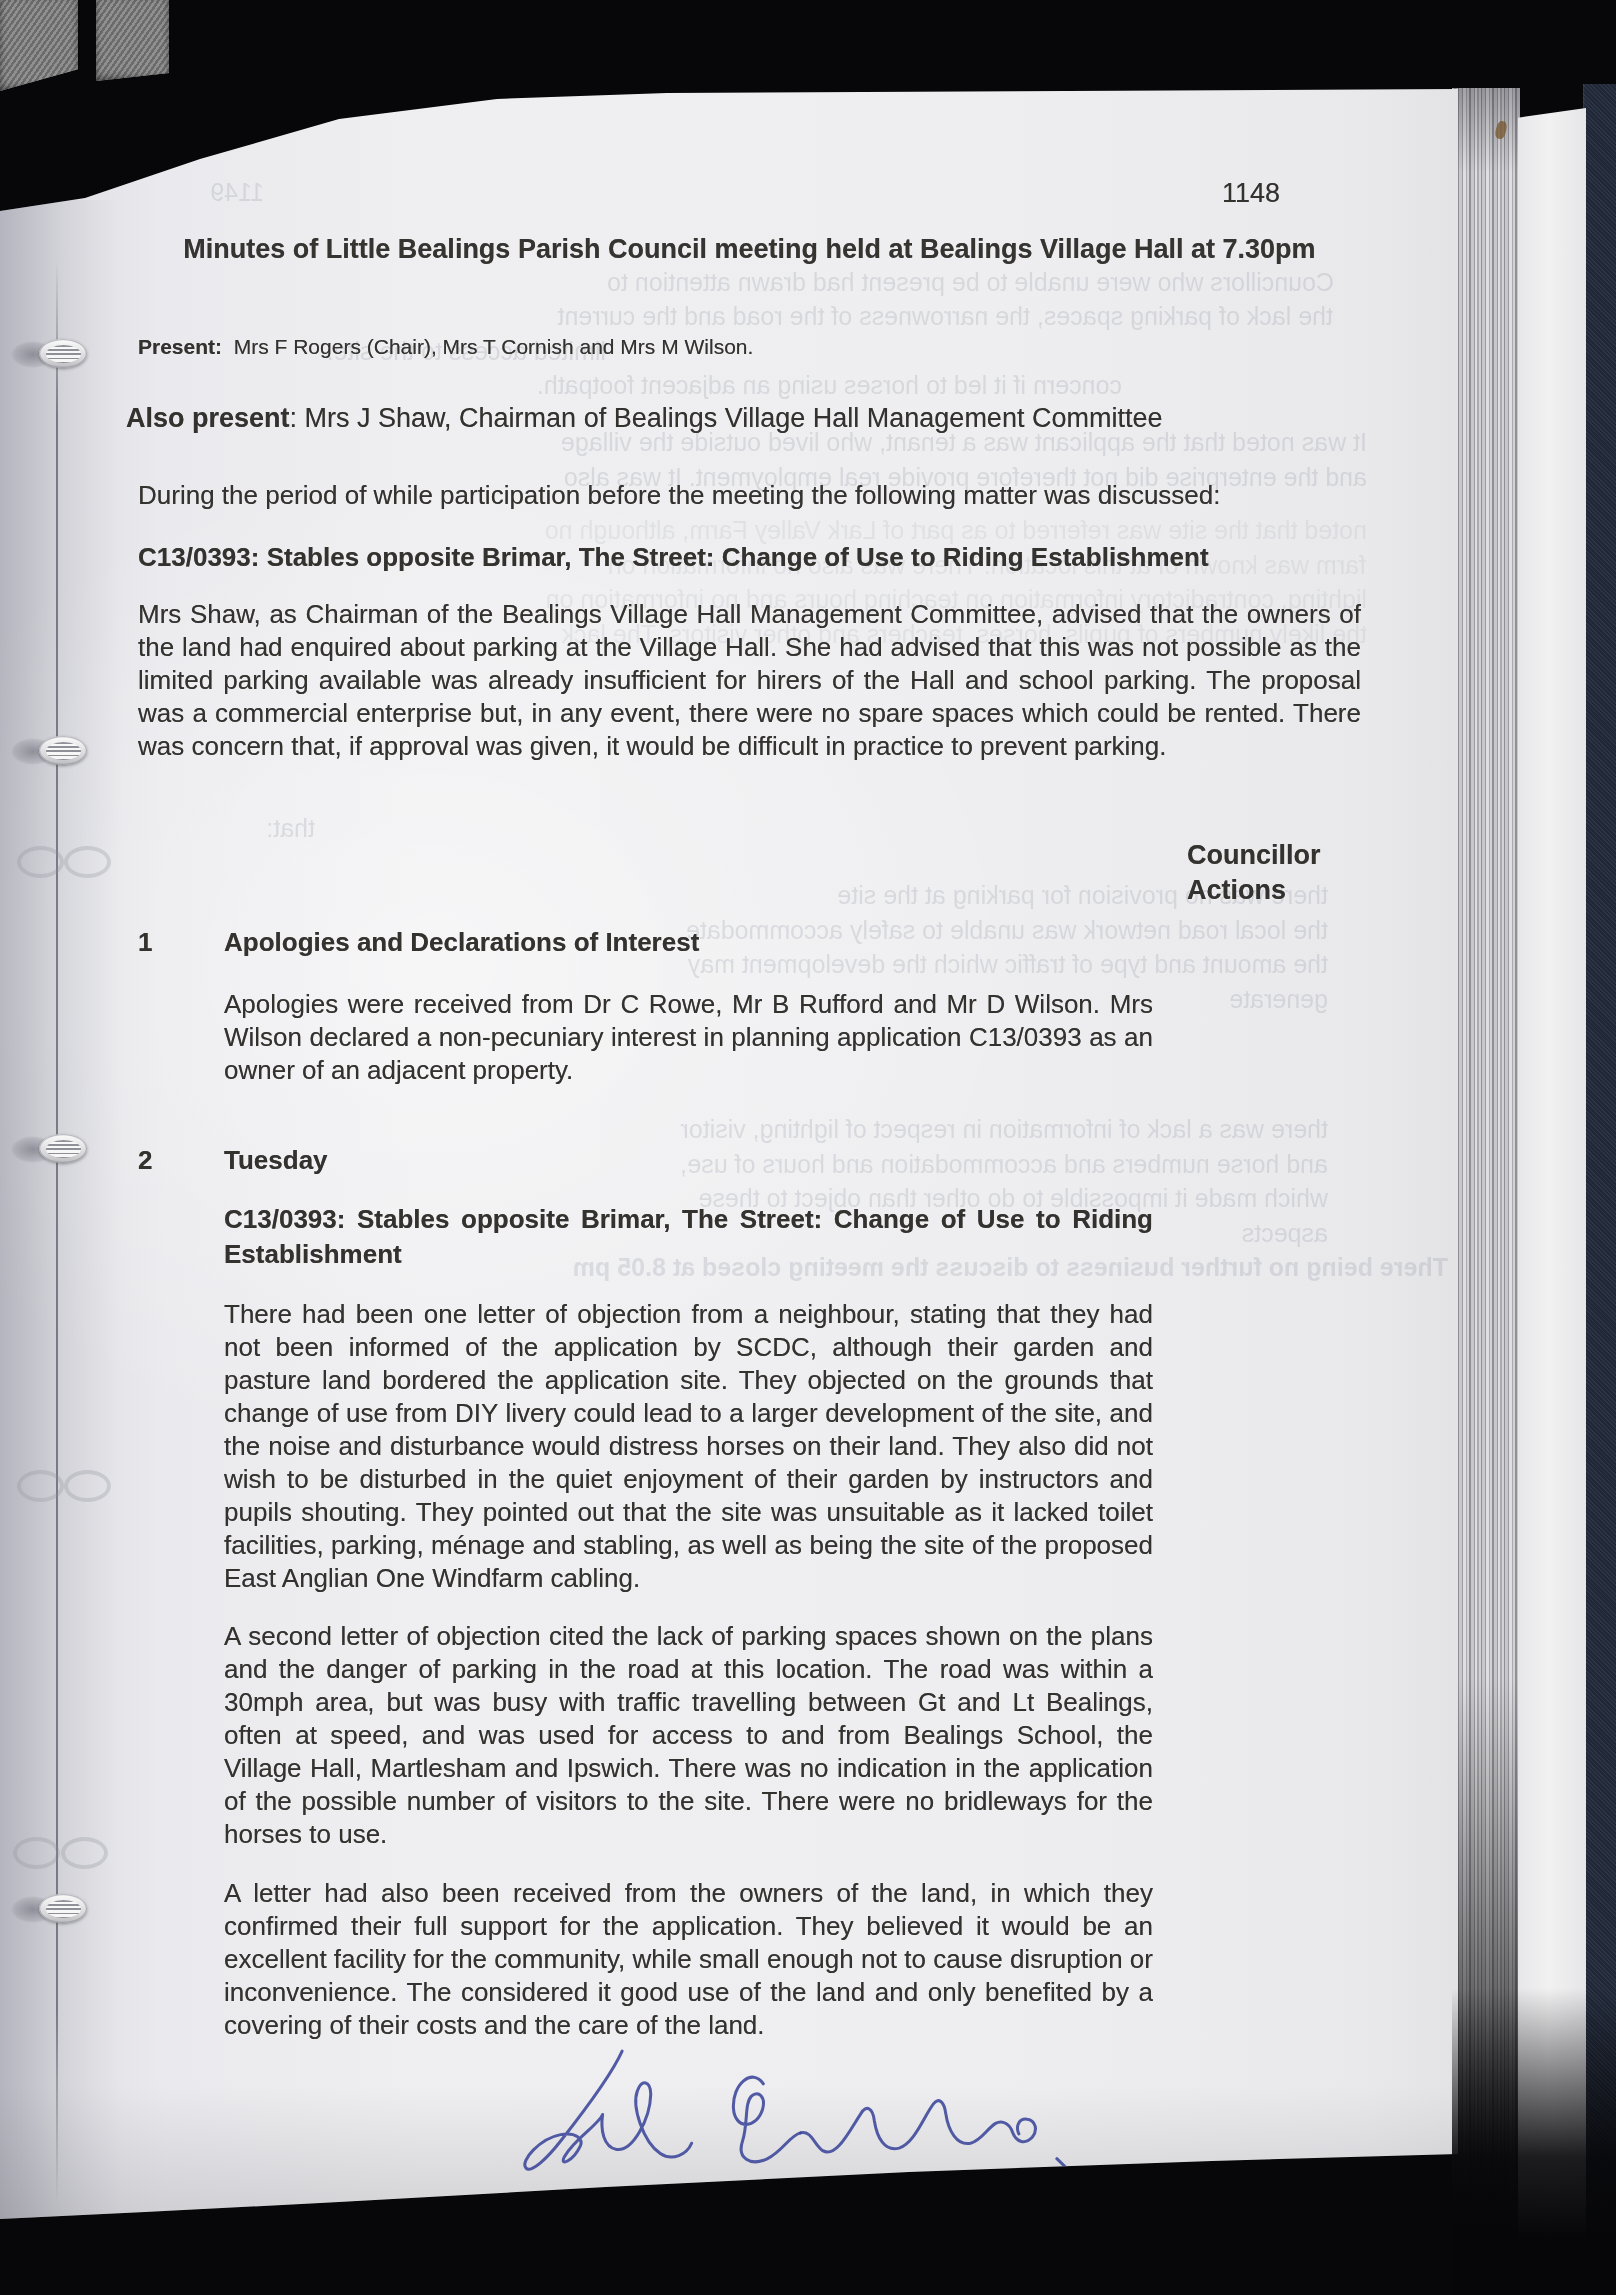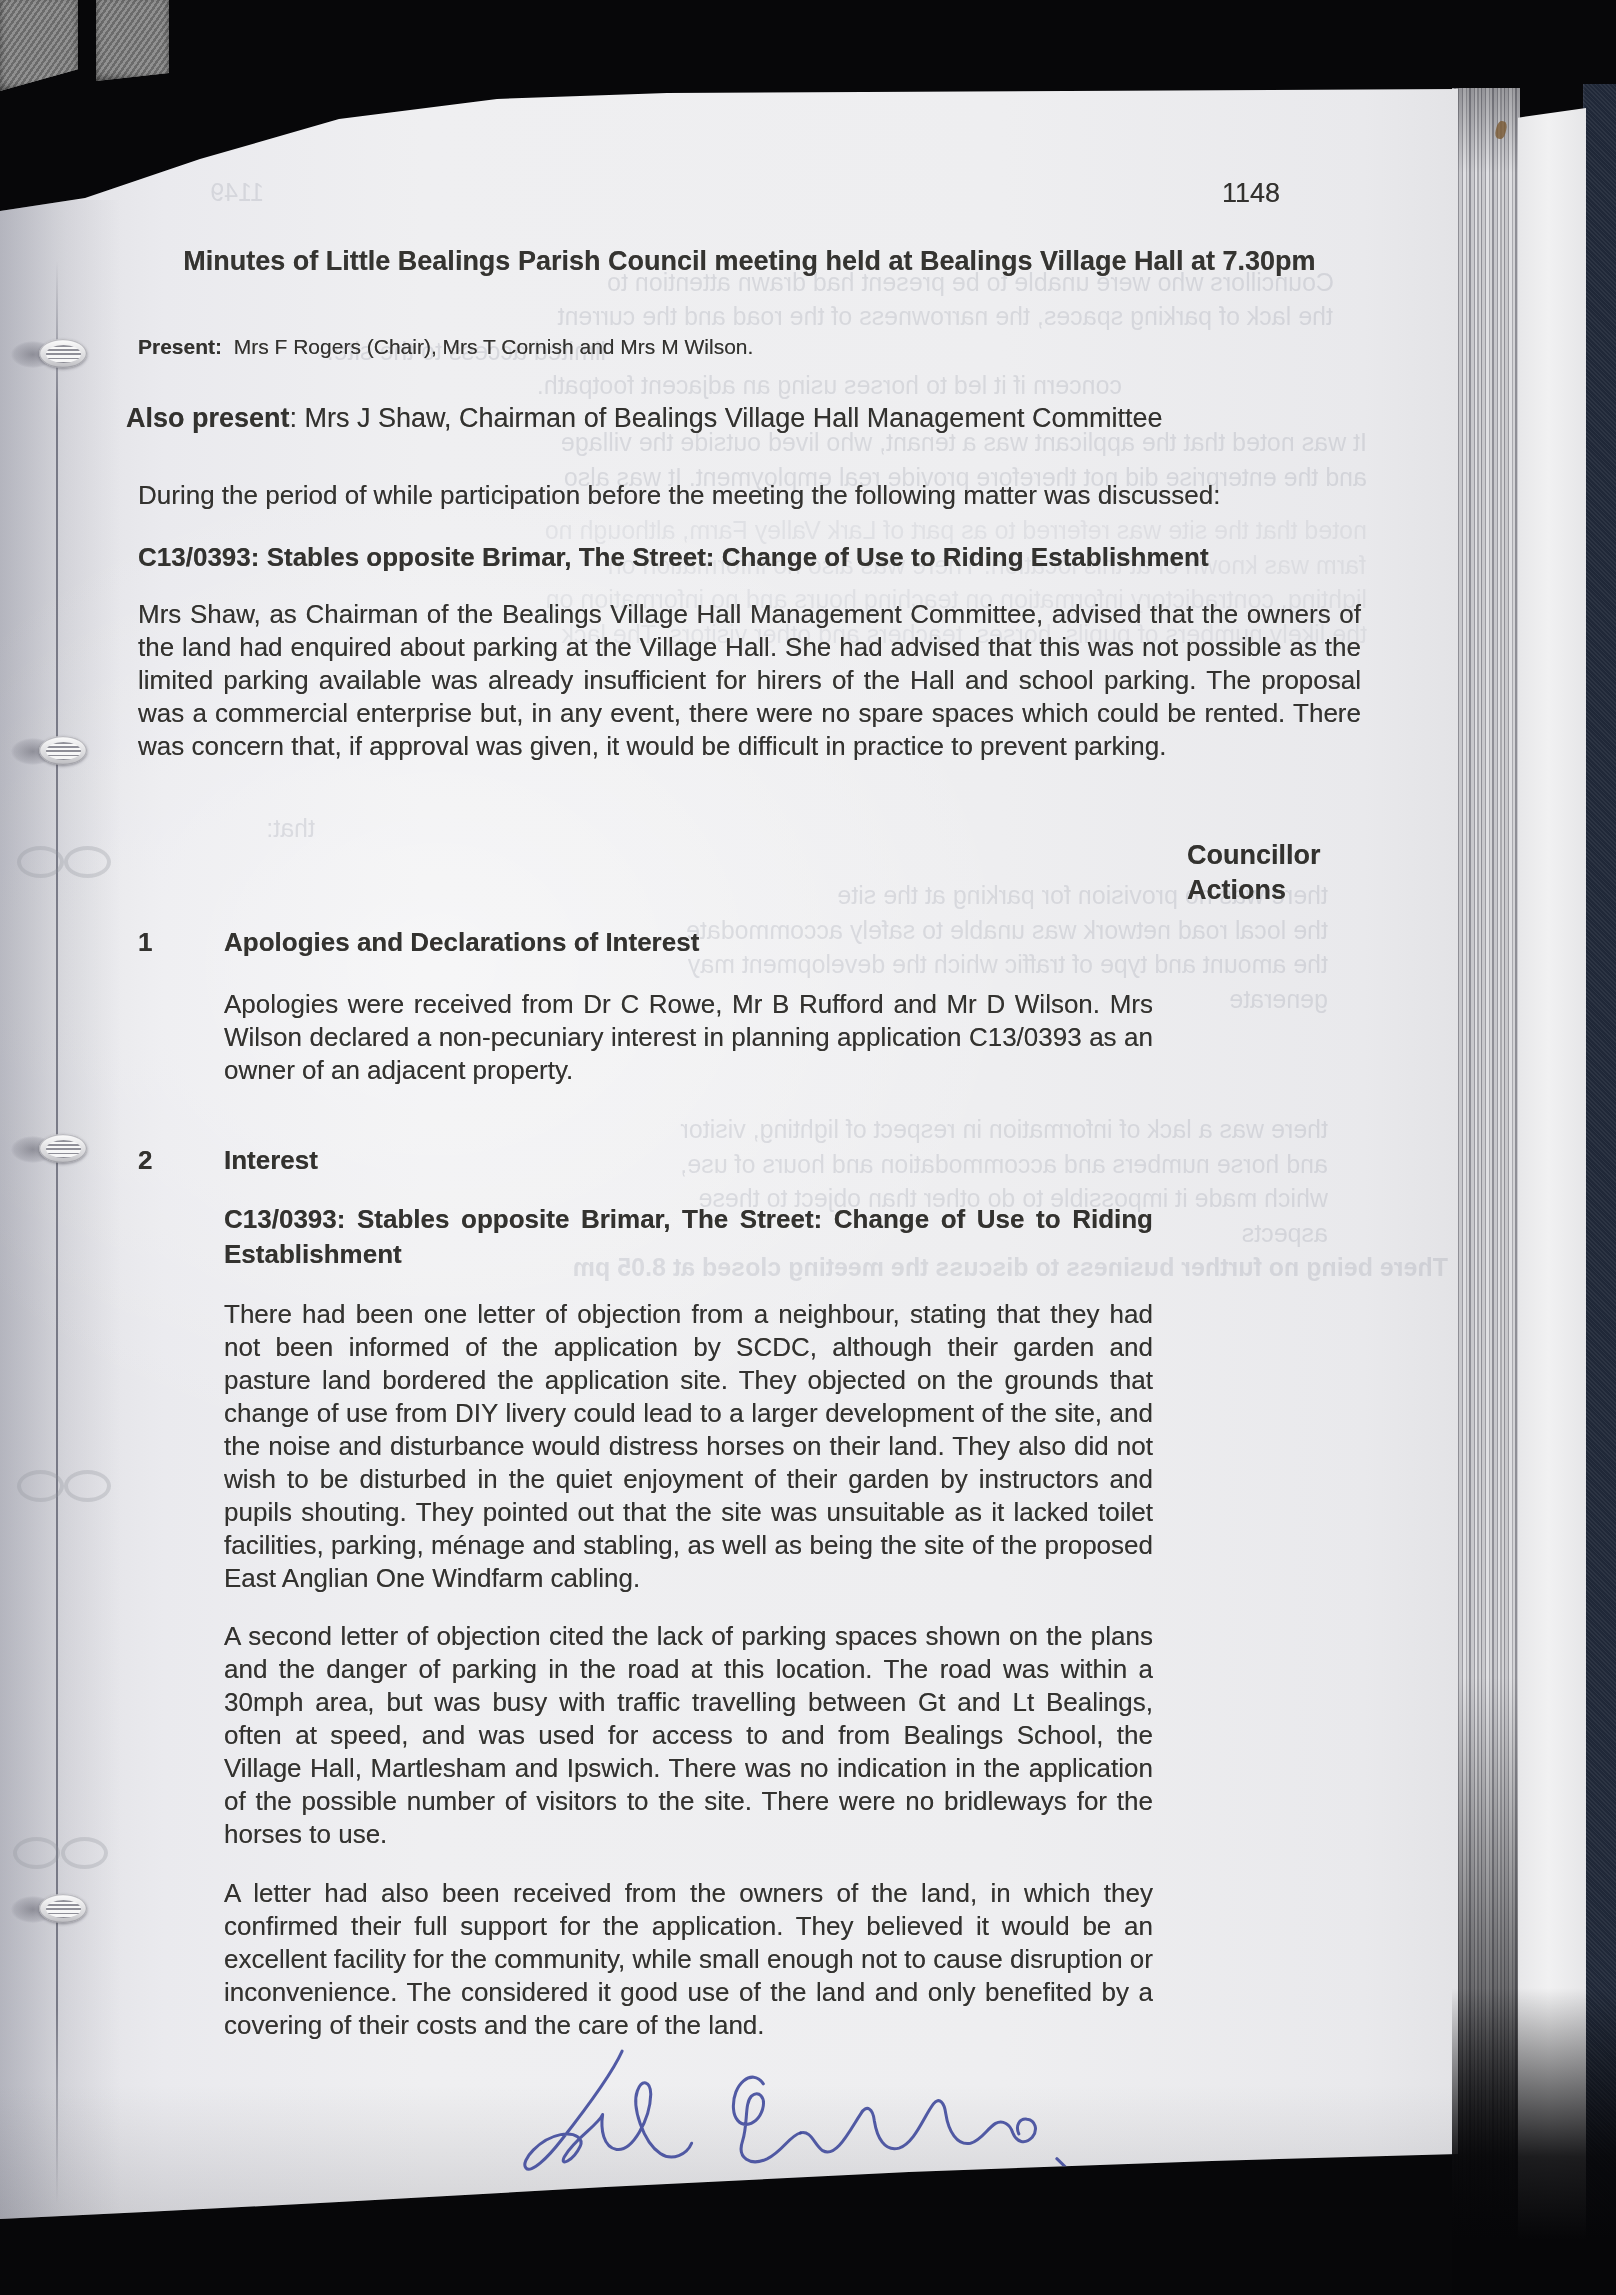--- a/index.html
+++ b/index.html
@@ -53,21 +53,21 @@
     background:repeating-linear-gradient(180deg,rgba(128,128,138,.85) 0 1.8px,rgba(250,250,250,.9) 1.8px 4.2px);}
   .ring{position:absolute;width:39px;height:24px;border-radius:50%;
     border:4.2px solid rgba(140,142,152,.28);}
 
   
   .txt{position:absolute;color:var(--c-text,#33322f);font-size:26px;line-height:33px;
        text-shadow:0 0 0.6px rgba(46,45,42,.55);}
   .bold{font-weight:700;}
   .just{text-align:justify;text-justify:inter-word;}
   .center{text-align:center;}
-  .title{font-weight:700;font-size:27px;line-height:41px;color:#353431;margin-top:12px;}
+  .title{font-weight:700;font-size:27px;line-height:41px;color:#353431;}
   .secrow{display:flex;}
   .secnum{width:86px;flex:0 0 86px;font-weight:700;}
   .sechead{font-weight:700;}
   .margin-head{white-space:pre-line;font-weight:700;font-size:27px;line-height:35px;}
   .pgroup > .par{margin:0 0 25.5px 0;}
   .pgroup > .par:last-child{margin-bottom:0;}
   .subhead{font-weight:700;line-height:35px;margin-bottom:24px;}
 
   
   .ghost{position:absolute;transform:scaleX(-1);white-space:nowrap;overflow:visible;
@@ -172,21 +172,21 @@
 
     <div class="txt secrow" style="left:138px;top:926px;width:1015px;">
       <div class="secnum">1</div>
       <div class="sechead">Apologies and Declarations of Interest</div>
     </div>
 
     <div class="txt just" style="left:224px;top:988px;width:929px;">Apologies were received from Dr C Rowe, Mr B Rufford and Mr D Wilson.  Mrs Wilson declared a non-pecuniary interest in planning application C13/0393 as an owner of an adjacent property.</div>
 
     <div class="txt secrow" style="left:138px;top:1144px;width:1015px;">
       <div class="secnum">2</div>
-      <div class="sechead">Interest</div>
+      <div class="sechead">Tuesday</div>
     </div>
 
     <div class="txt pgroup" style="left:224px;top:1202px;width:929px;">
       <div class="par subhead just">C13/0393: Stables opposite Brimar, The Street: Change of Use to Riding Establishment</div>
       <div class="par just">There had been one letter of objection from a neighbour, stating that they had not been informed of the application by SCDC, although their garden and pasture land bordered the application site.  They objected on the grounds that change of use from DIY livery could lead to a larger development of the site, and the noise and disturbance would distress horses on their land.  They also did not wish to be disturbed in the quiet enjoyment of their garden by instructors and pupils shouting.  They pointed out that the site was unsuitable as it lacked toilet facilities, parking, ménage and stabling, as well as being the site of the proposed East Anglian One Windfarm cabling.</div>
       <div class="par just">A second letter of objection cited the lack of parking spaces shown on the plans and the danger of parking in the road at this location.  The road was within a 30mph area, but was busy with traffic travelling between Gt and Lt Bealings, often at speed, and was used for access to and from Bealings School, the Village Hall, Martlesham and Ipswich.  There was no indication in the application of the possible number of visitors to the site.  There were no bridleways for the horses to use.</div>
       <div class="par just">A letter had also been received from the owners of the land, in which they confirmed their full support for the application.  They believed it would be an excellent facility for the community, while small enough not to cause disruption or inconvenience.  The considered it good use of the land and only benefited by a covering of their costs and the care of the land.</div>
     </div>
 
     <svg class="signature" viewBox="0 0 980 230">

